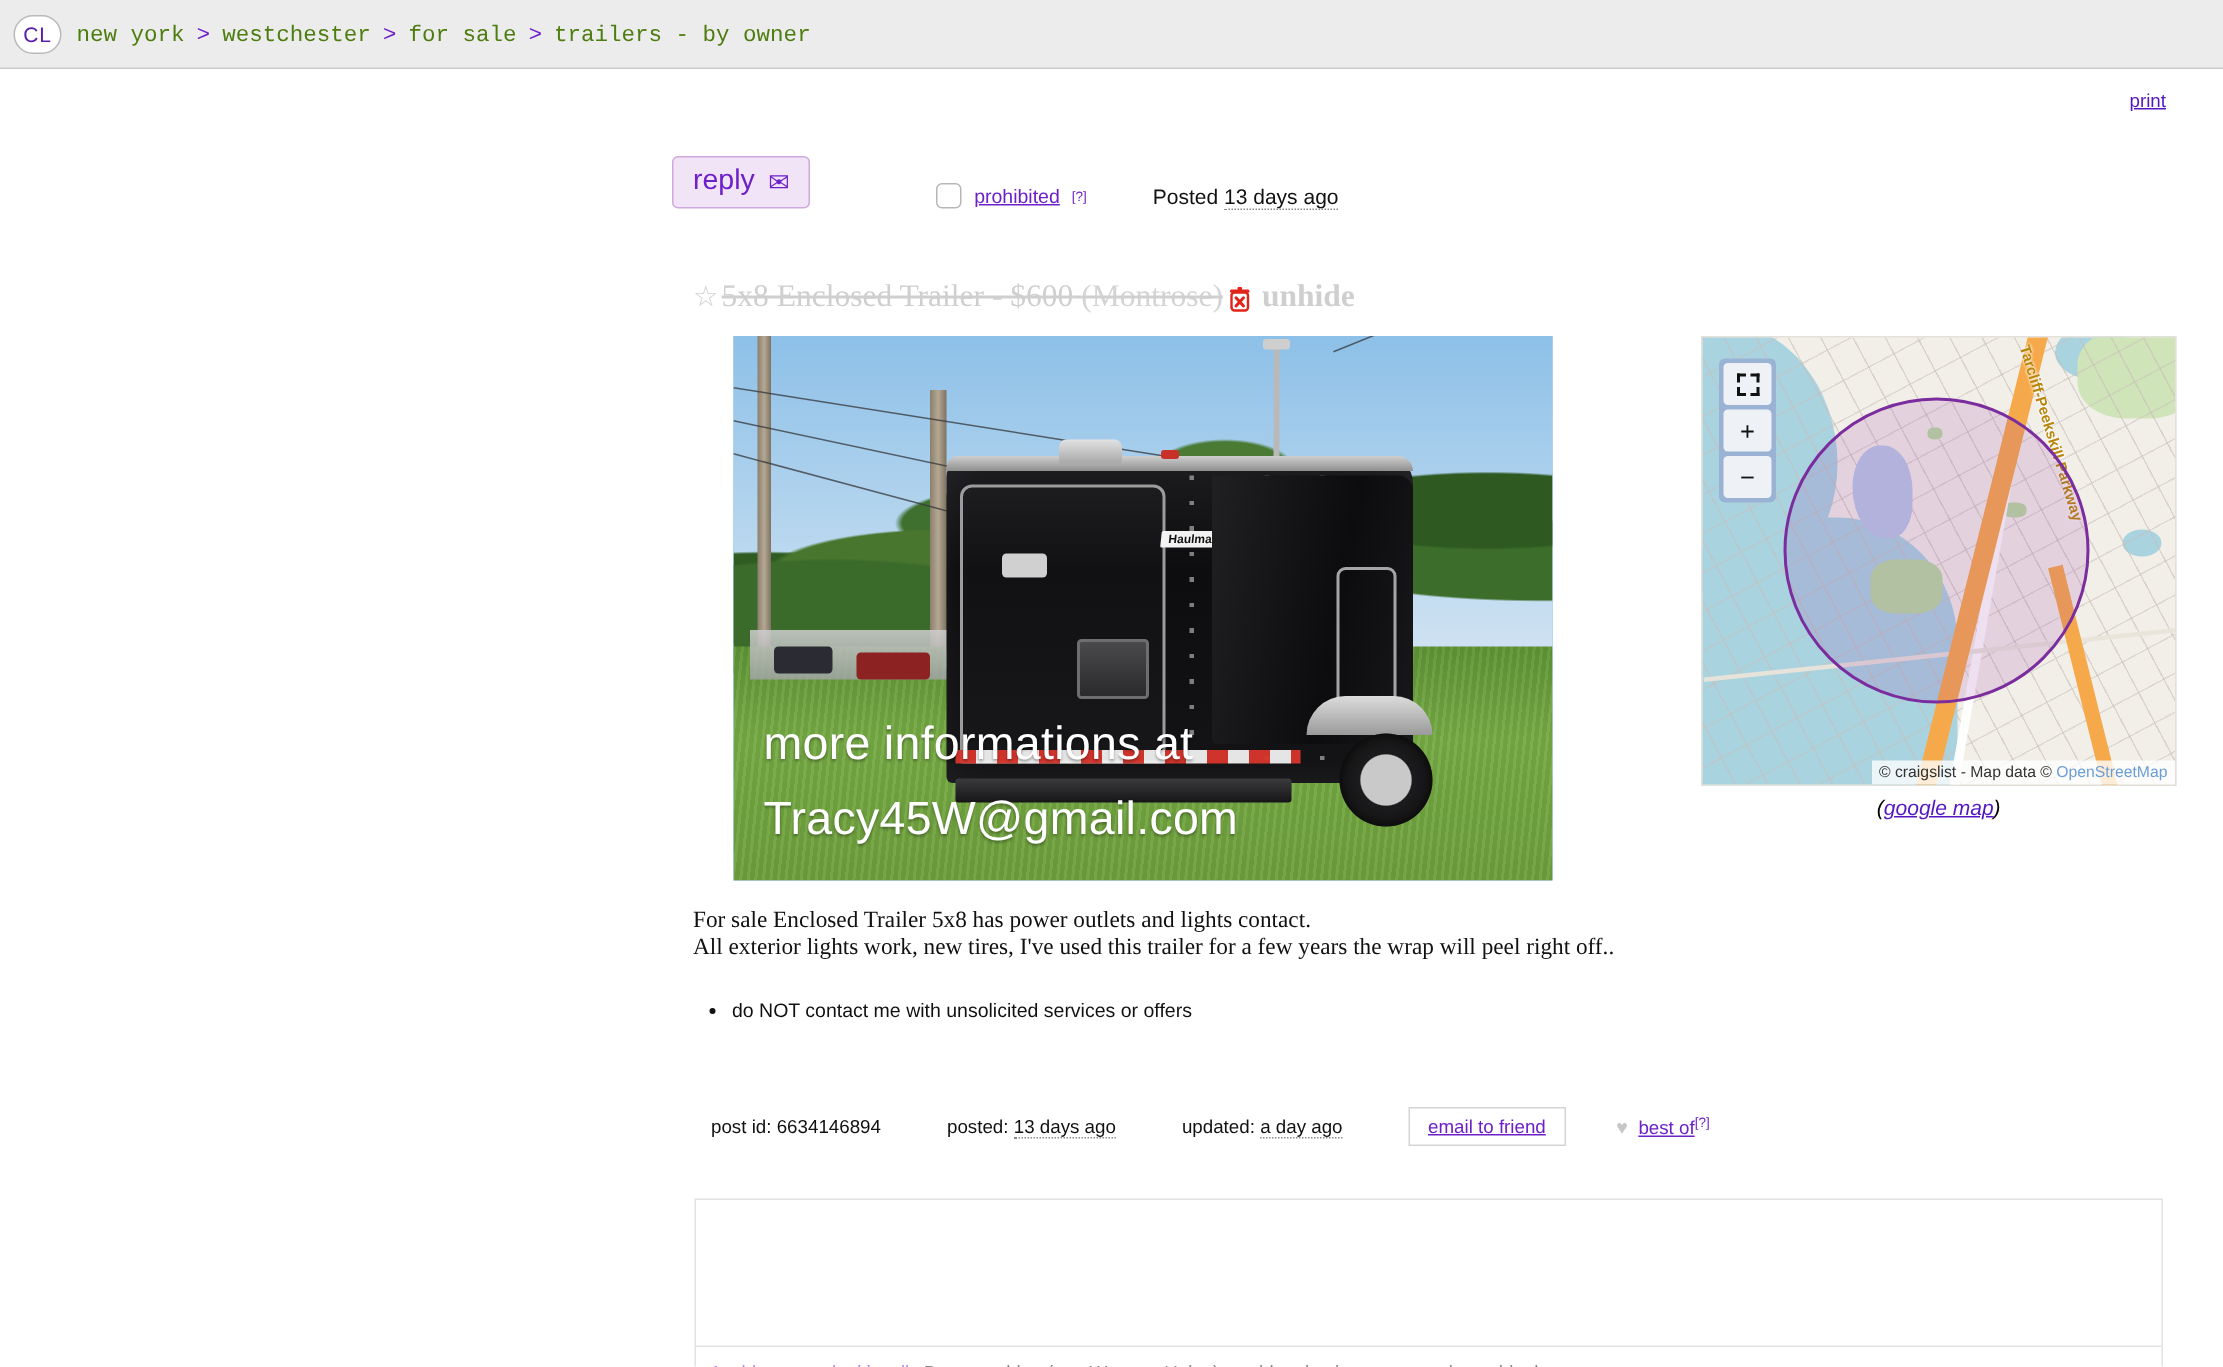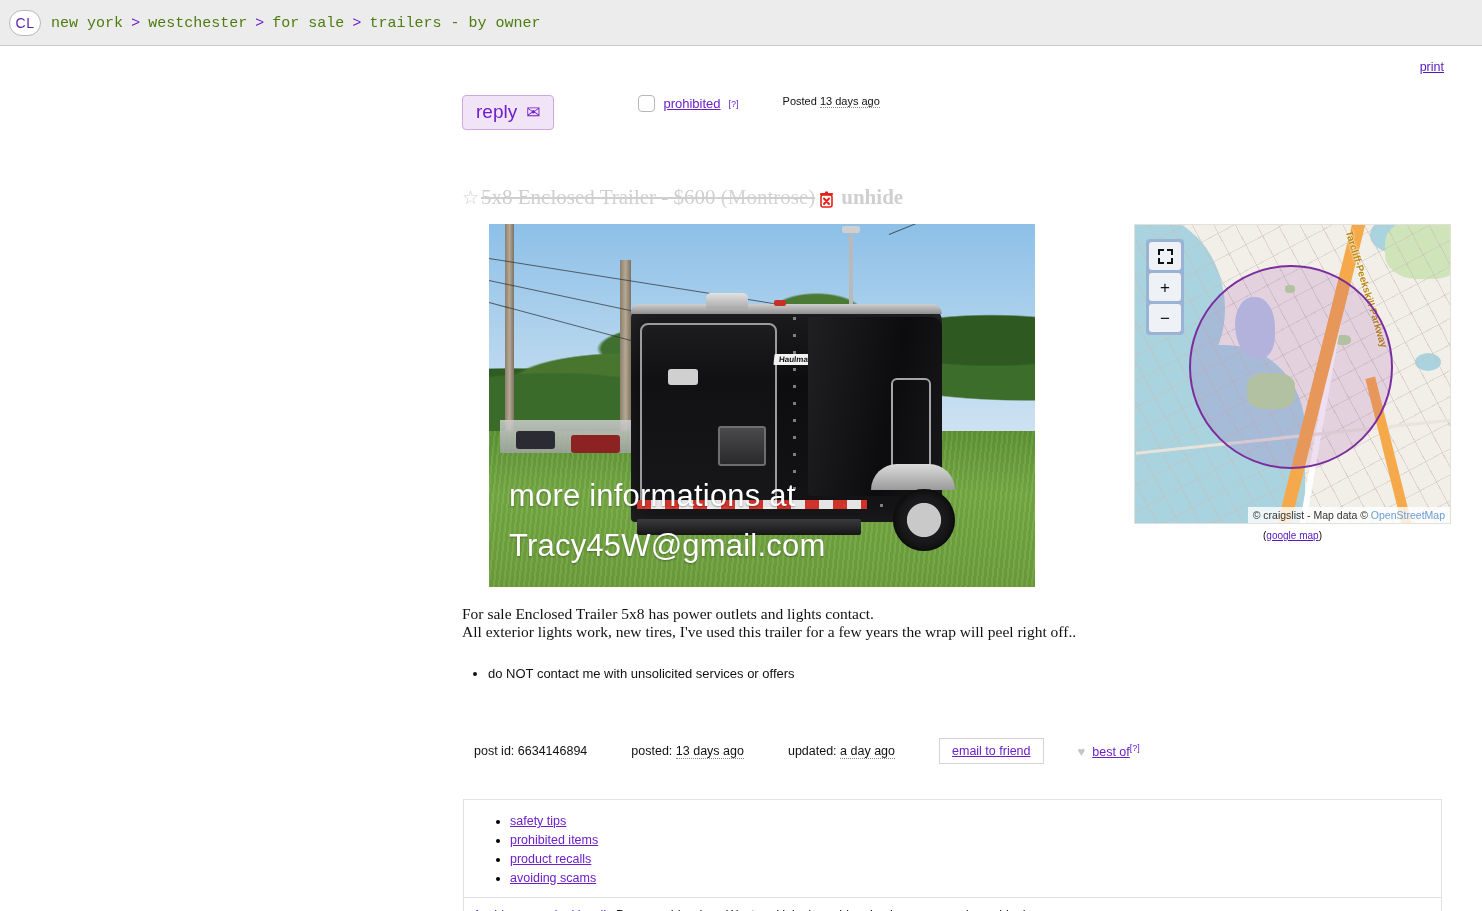--- a/index.html
+++ b/index.html
@@ -42,25 +42,25 @@
     white-space: nowrap;
   }
   #crumbs .crumb { color: #4d7c0f; text-decoration: none; font-family: Liberation Mono, monospace; }
   #crumbs .sep { color: #6d20c9; margin: 0 4px; }
 
   
   #page { position: relative; }
 
   #toolbar {
     position: absolute;
-    left: 462px; top: 49px;
+    left: 448px; top: 49px;
     width: 980px;
     height: 44px;
     display: flex;
-    align-items: flex-start;
+    align-items: flex-end;
   }
   #reply-btn {
     background: #f2e4f7;
     border: 1px solid #cfa8dd;
     border-radius: 4px;
     color: #6d20c9;
     font-size: 19px;
     padding: 5px 13px 6px 13px;
     display: flex; align-items: center; gap: 9px;
     cursor: pointer;
@@ -78,21 +78,21 @@
     border: 1px solid #b7b7b7;
     border-radius: 4px;
     background: #fff;
     cursor: pointer;
   }
   .link { color: #6d20c9; text-decoration: underline; cursor: pointer; }
   .sup { font-size: 9px; vertical-align: super; color: #6d20c9; }
 
   #posted-ago {
     margin-left: 44px;
-    font-size: 11px;
+    font-size: 14px;
     color: #111;
   }
   #posted-ago .dotted { border-bottom: 1px dotted #888; }
 
   #print-link {
     position: absolute;
     right: 38px; top: 14px;
     color: #5418c2;
     text-decoration: underline;
     font-size: 12.5px;
@@ -368,21 +368,21 @@
     position: absolute; right: 0; bottom: 0;
     background: rgba(255,255,255,.78);
     font-size: 10.5px; color: #333;
     padding: 2px 5px;
     font-family: "Liberation Sans", sans-serif;
   }
   .map-attr a { color: #6a9ed6; text-decoration: none; }
   #google-map-link {
     position: absolute; left: 1134px; top: 484px; width: 317px;
     text-align: center;
-    font-size: 10px; color: #000;
+    font-size: 14px; color: #000; font-style: italic;
   }
   #google-map-link .gm { color: #5418c2; text-decoration: underline; cursor: pointer; }
 
   
   #body-text {
     position: absolute;
     left: 462px; top: 559px;
     width: 660px;
     font-family: "Liberation Serif", serif;
     font-size: 15.5px;
@@ -600,27 +600,19 @@
     </div>
     <div id="email-friend">
       <span class="link">email to friend</span>
     </div>
     <div>
       <span class="heart">♥</span><span class="link">best of</span><span class="sup">[?]</span>
     </div>
   </div>
 
   <div id="footer-box">
-    <div id="footer-links">
-      <ul>
-        <li><a>safety tips</a></li>
-        <li><a>prohibited items</a></li>
-        <li><a>product recalls</a></li>
-        <li><a>avoiding scams</a></li>
-      </ul>
-    </div>
     <div id="footer-divider"></div>
     <div id="footer-warn">
       <span class="wl">Avoid scams, deal locally</span><span> Beware wiring (e.g. Western Union), cashier checks, money orders, shipping.</span>
     </div>
   </div>
 
 </div>
 
 </body></html>

